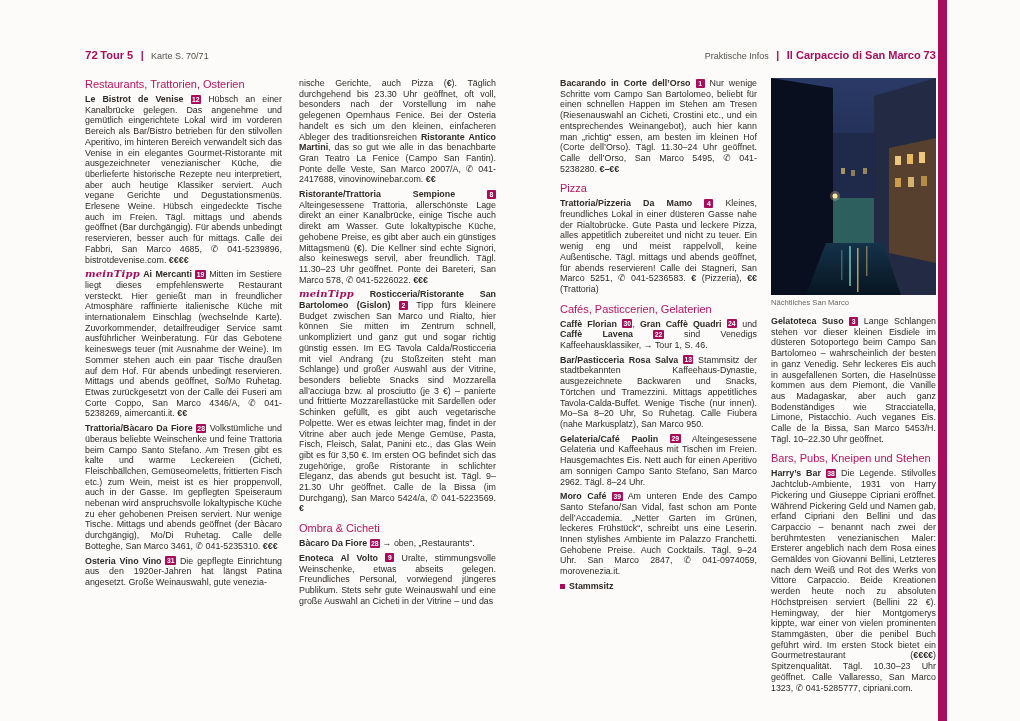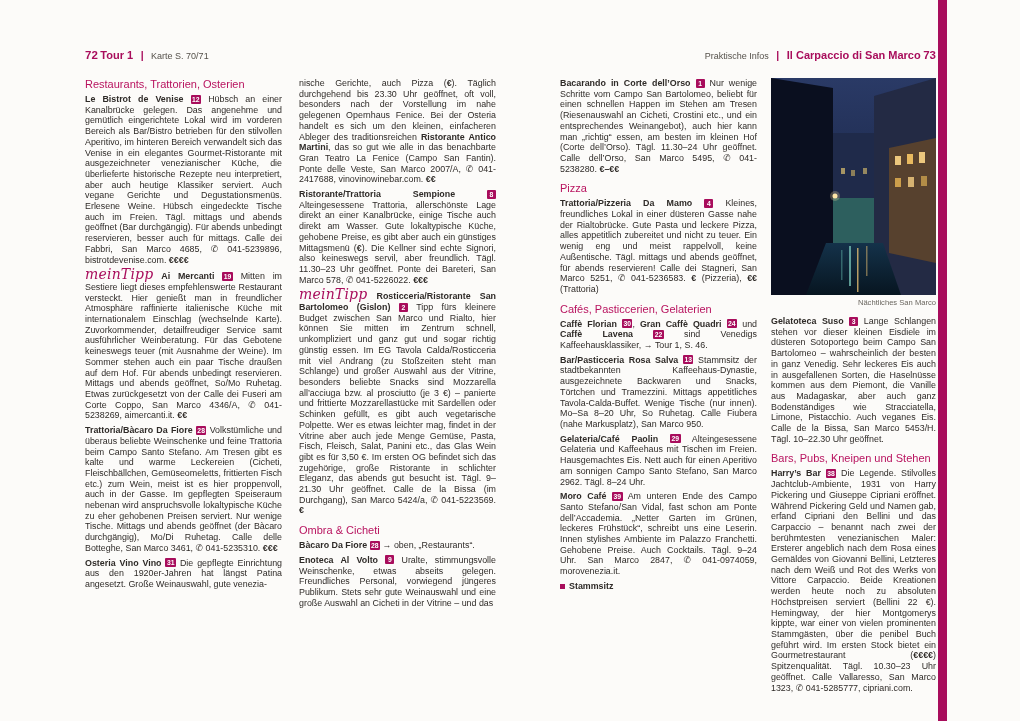--- a/index.html
+++ b/index.html
@@ -20,44 +20,44 @@
   .h-page{font-weight:bold;color:var(--accent);font-size:11.5px}
   .h-title{font-weight:bold;color:var(--accent);font-size:11px}
   .h-sep{color:var(--accent);font-size:10.5px;margin:0 5px;font-weight:bold}
   .h-sub{color:var(--gray);font-size:9px}
 
   .col{position:absolute;top:78px;width:197px;height:626px;overflow:hidden}
   .outer-col{position:absolute;top:78px;left:771px;width:165px;height:626px;overflow:hidden}
 
   .photo{width:165px;height:217px;overflow:hidden;background:#101a33}
   .photo svg{display:block}
-  .caption{font-size:7.6px;color:#6a665f;text-align:right;margin:3px 0 9px}
+  .caption{font-size:7.6px;color:#6a665f;margin:3px 0 9px}
 
   .para{font-size:8.9px;line-height:10.7px;color:var(--text);text-align:justify;margin-top:4px;hyphens:auto;-webkit-hyphens:auto}
   .heading{font-size:11px;color:var(--heading);margin:8px 0 2px;font-weight:normal}
   .col > .heading:first-child,.col > .para:first-child,.col-inner > .para:first-child{margin-top:0}
 
   .seg-b{font-weight:bold}
   .seg-i{}
   .badge{display:inline-block;background:var(--accent);color:#fff;font-weight:bold;font-size:6.8px;line-height:9px;min-width:9px;padding:0 1.5px;text-align:center;border-radius:1px;vertical-align:0.5px}
-  .tip{font-family:"DejaVu Serif","Liberation Serif",serif;font-style:italic;font-weight:normal;color:var(--accent);font-size:14px;letter-spacing:.2px}
+  .tip{font-family:"DejaVu Serif","Liberation Serif",serif;font-style:italic;font-weight:bold;color:var(--accent);font-size:10px;letter-spacing:.2px}
   .ph{font-size:9px;color:var(--text)}
   .sq{display:inline-block;width:5px;height:5px;background:var(--accent);margin-right:4px}
 
   .edge-bar{position:absolute;left:938px;top:0;width:9px;height:721px;background:var(--accent)}
 </style>
 </head>
 <body lang="de">
 
 <div class="sheet">
 
   <div class="header header-left">
     <span class="h-page">72</span>
     <span> </span>
-    <span class="h-title">Tour 1</span>
+    <span class="h-title">Tour 5</span>
     <span class="h-sep">|</span>
     <span class="h-sub">Karte S. 70/71</span>
   </div>
 
   <div class="header header-right">
     <span class="h-sub">Praktische Infos</span>
     <span class="h-sep">|</span>
     <span class="h-title">Il Carpaccio di San Marco</span>
     <span> </span>
     <span class="h-page">73</span>

